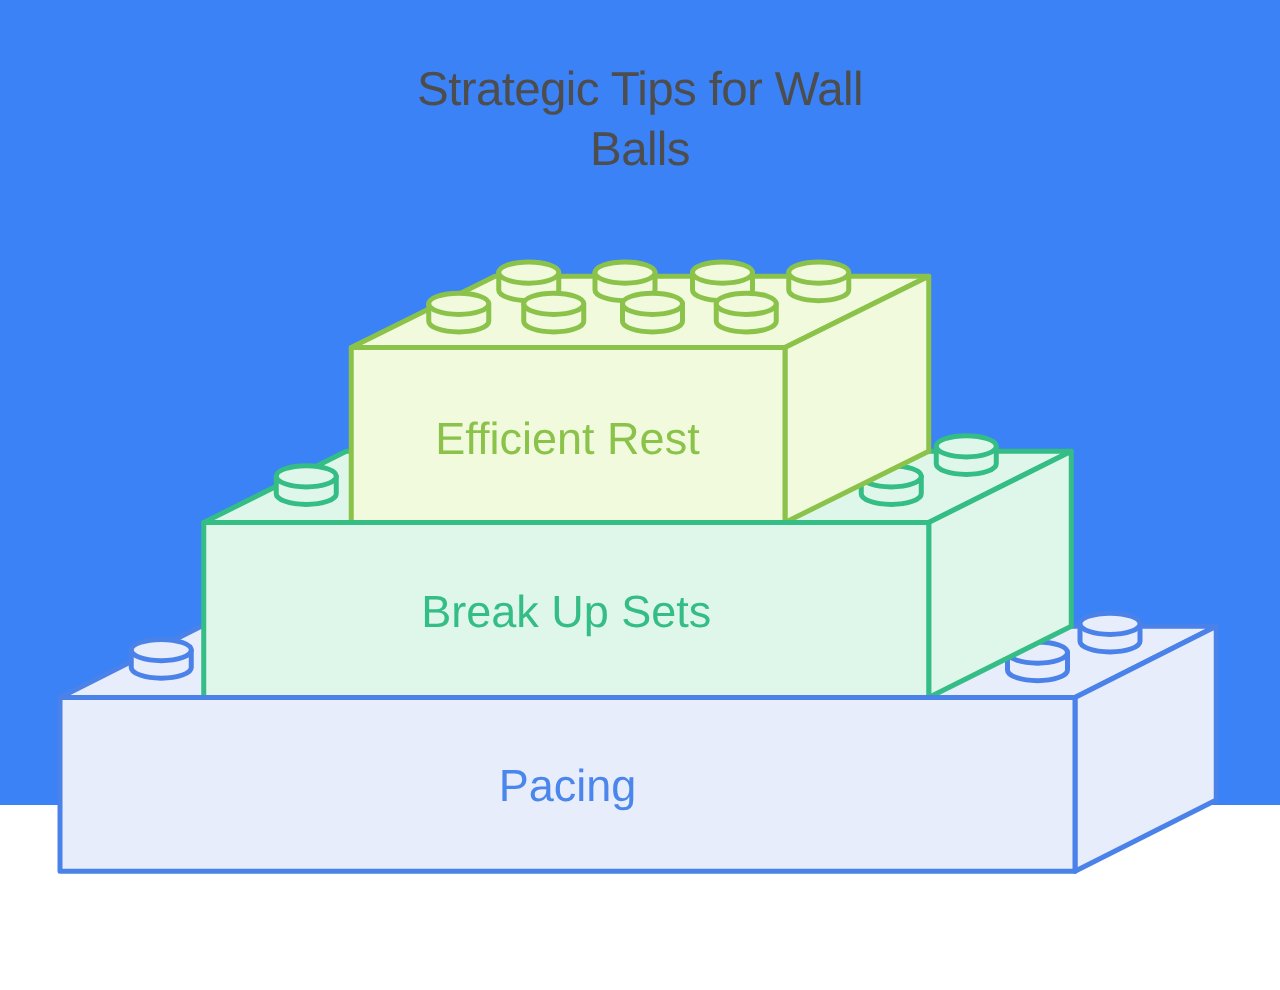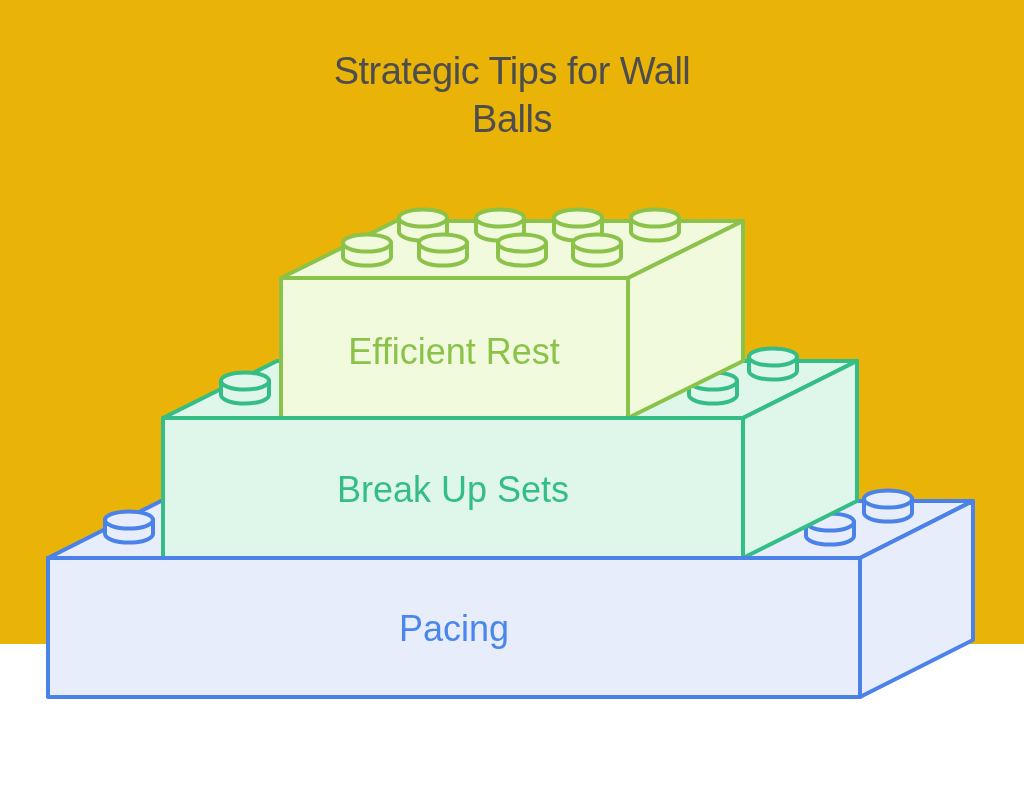--- a/index.html
+++ b/index.html
@@ -8,21 +8,21 @@
     background: #ffffff;
     width: 1024px;
     height: 792px;
     overflow: hidden;
     font-family: "Liberation Sans", "DejaVu Sans", sans-serif;
   }
   .stage {
     position: relative;
     width: 1024px;
     height: 644px;
-    background: #eab308;
+    background: #3b82f6;
   }
   svg { display: block; }
 
   
   .shape {
     stroke-width: 4;
     stroke-linejoin: round;
     stroke-linecap: round;
   }
   .b0 .shape { stroke: var(--b0-stroke); fill: var(--b0-fill); }

